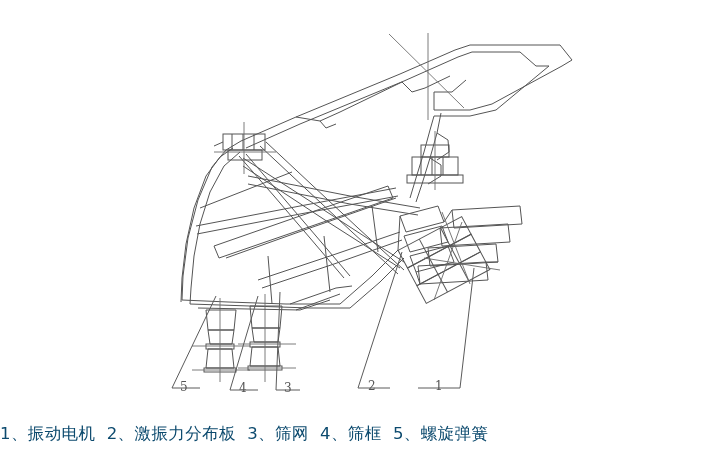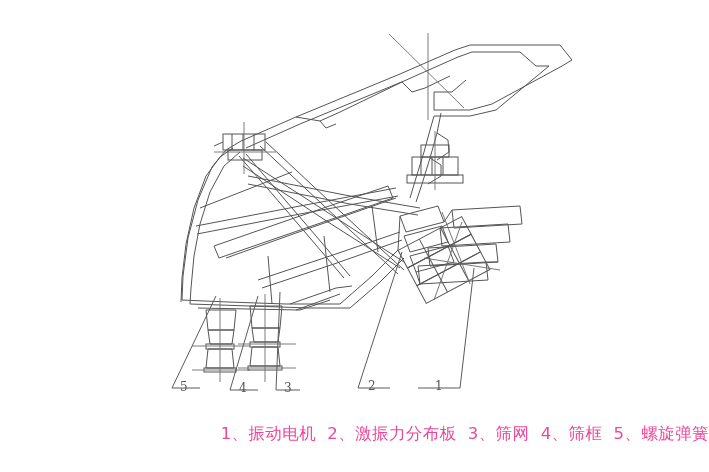--- a/index.html
+++ b/index.html
@@ -52,24 +52,24 @@
   .callout-num {
     font-family: "DejaVu Serif", "Liberation Serif", serif;
     font-size: 12px;
     fill: #555555;
   }
   #caption {
     position: absolute;
     left: 0;
     top: 423px;
     width: 709px;
-    text-align: right;
+    text-align: left;
     font-family: "DejaVu Sans", "Liberation Sans", sans-serif;
     font-size: 16.5px;
-    color: #ec4899;
+    color: #0c4a6e;
     letter-spacing: 0.4px;
     white-space: pre;
     line-height: 22px;
   }
 </style>
 </head>
 <body>
 
 <div id="figure-root">
 

